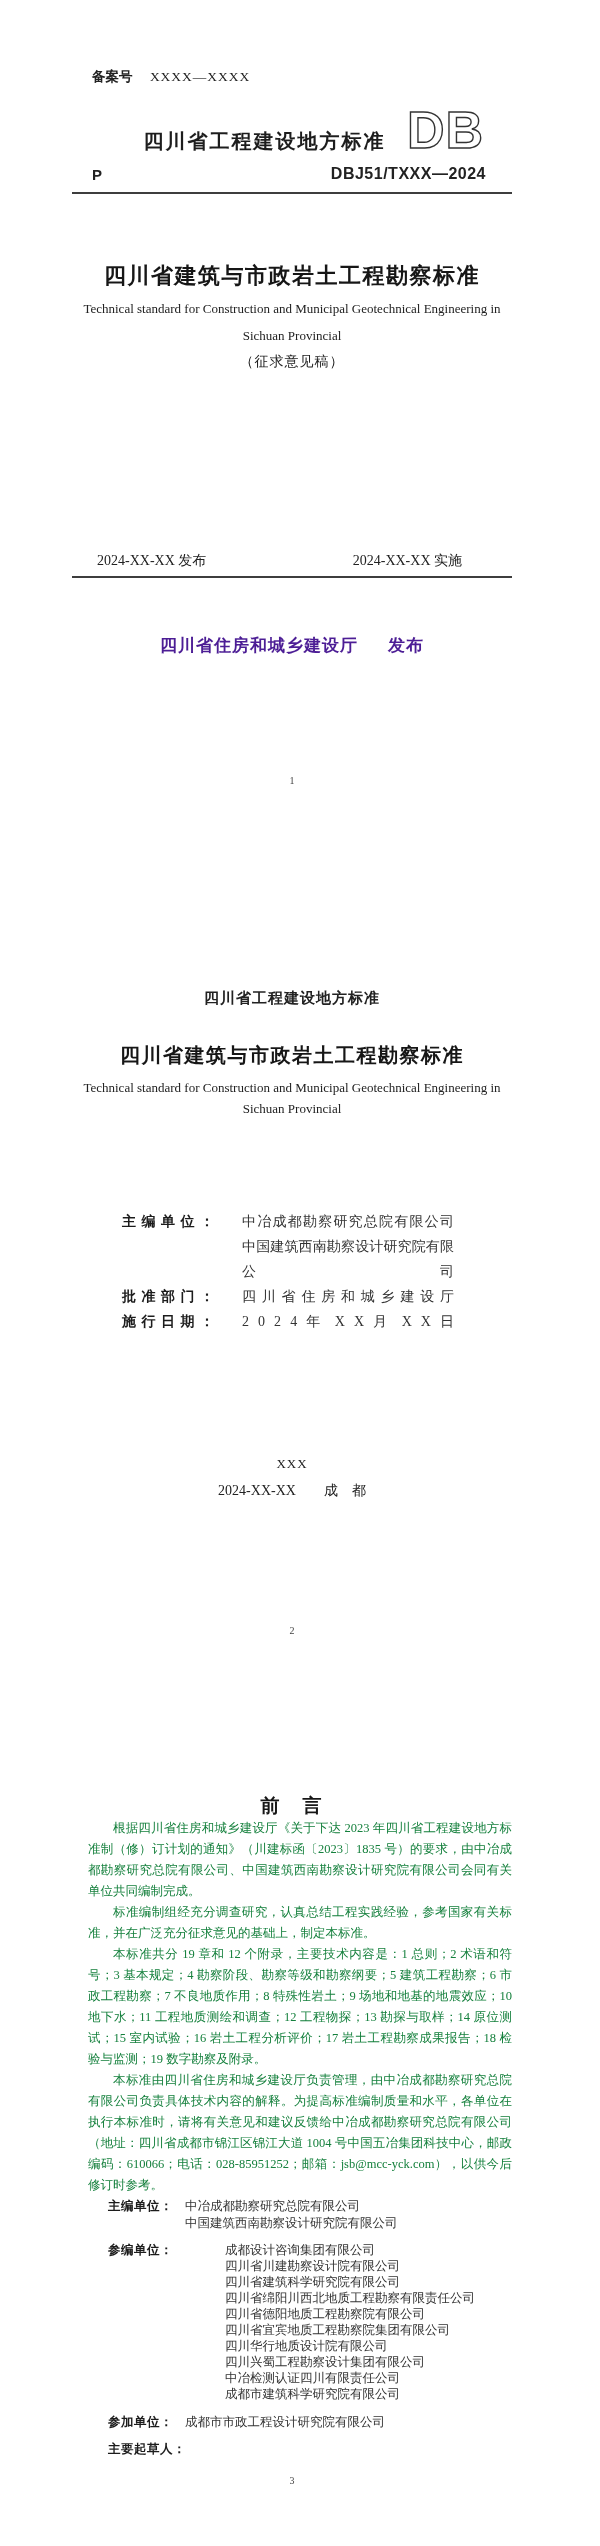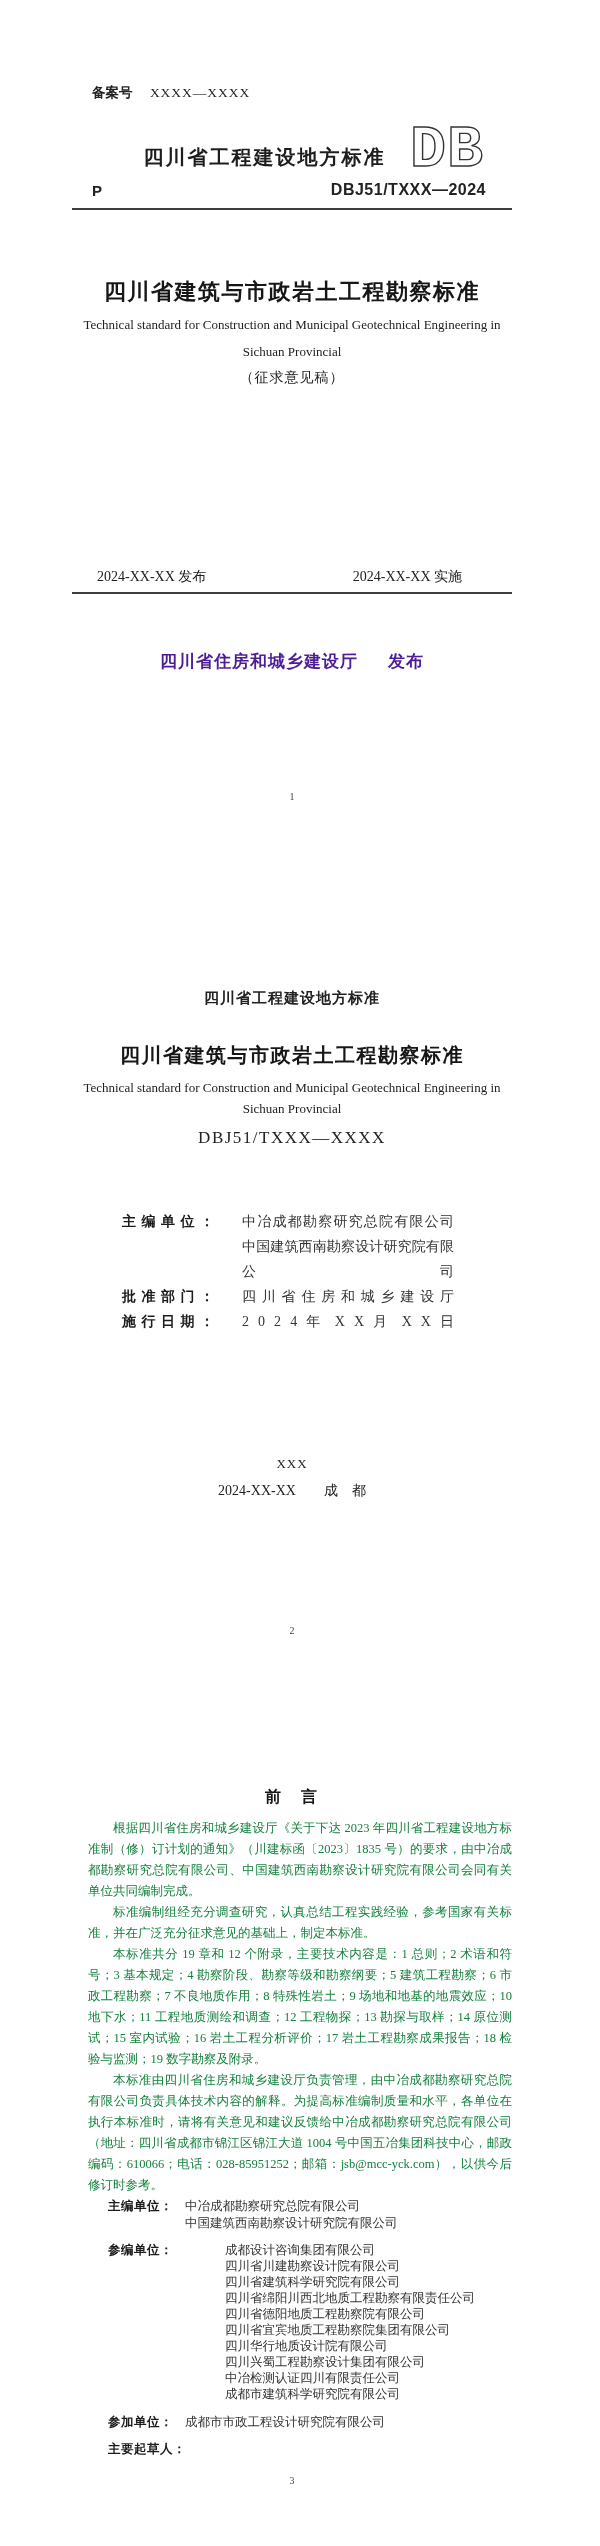--- a/index.html
+++ b/index.html
@@ -3,35 +3,35 @@
 <meta charset="utf-8">
 <style>
   * { margin:0; padding:0; box-sizing:border-box; }
   html,body { background:#ffffff; }
   body {
     width:600px; height:2546px; position:relative;
     font-family:"Liberation Serif","DejaVu Serif",serif;
     color:#222;
   }
   .page { position:absolute; left:72px; width:440px; }
-  .page-1 { top:16px; height:849px; }
+  .page-1 { top:0; height:849px; }
   .page-2 { top:849px; height:848px; }
   .page-3 { top:1697px; height:849px; }
   .abs { position:absolute; }
   .center { left:0; right:0; text-align:center; }
 
   
   .p1-record { top:68px; left:20px; font-size:13.5px; }
   .p1-record .lbl { font-weight:700; font-family:"Liberation Sans",sans-serif; }
   .p1-record .val { margin-left:14px; letter-spacing:1px; }
   .p1-series { top:128px; left:20px; width:345px; text-align:center;
                font-family:"Liberation Sans",sans-serif; font-weight:700;
                font-size:20px; letter-spacing:2px; color:#1d1d1d; }
-  .p1-db { top:104px; right:28px; font-family:Liberation Mono, monospace;
-           font-weight:700; font-size:60px; line-height:1;
+  .p1-db { top:104px; right:28px; font-family:Liberation Sans, sans-serif;
+           font-weight:700; font-size:52px; line-height:1;
            color:transparent; -webkit-text-stroke:1.4px #333; letter-spacing:1px; }
   .p1-p { top:166px; left:20px; font-family:"Liberation Sans",sans-serif;
           font-weight:700; font-size:15px; }
   .p1-code { top:165px; right:26px; font-family:"Liberation Sans",sans-serif;
              font-weight:700; font-size:16px; letter-spacing:0.5px; }
   .rule { left:0; right:0; height:2px; background:#3d3d3d; }
   .p1-rule1 { top:192px; }
   .p1-title { top:261px; font-weight:700; font-size:22px; letter-spacing:1.5px;
               font-family:"Liberation Sans",sans-serif; color:#161616; }
   .p1-en1 { top:301px; font-size:13px; }
@@ -60,22 +60,22 @@
                 font-weight:700; font-size:14px; line-height:25px;
                 text-align:justify; text-align-last:justify; color:#1c1c1c; }
   .info-values { flex:1; margin-left:28px; }
   .info-values .jline { font-size:14px; line-height:25px; color:#333;
                         text-align:justify; text-align-last:justify; }
   .p2-press { top:607px; font-size:13px; letter-spacing:1px; }
   .p2-pubcity { top:633px; font-size:14px;text-align:center; }
   .p2-footer { top:776px; }
 
   
-  .p3-heading { top:90px; font-family:"Liberation Sans",sans-serif;
-                font-weight:700; font-size:16px; letter-spacing:2px; color:#161616; }
+  .p3-heading { top:96px; font-family:"Liberation Sans",sans-serif;
+                font-weight:700; font-size:19px; letter-spacing:2px; color:#161616; }
   .p3-body { top:121px; left:16px; width:424px; }
   .p3-body p { font-size:12.5px; line-height:21px; text-align:justify;
                text-indent:2em; color:#15803d; }
   .p3-credits { top:501px; left:36px; width:404px; }
   .credit-row { display:flex; }
   .credit-label { width:77px; flex:0 0 77px; font-family:"Liberation Sans",sans-serif;
                   font-weight:700; font-size:12.5px; line-height:17px;
                   letter-spacing:0.5px; color:#1c1c1c; }
   .credit-units { flex:1; }
   .credit-units div { font-size:12.5px; line-height:17px; color:#333; }
@@ -110,21 +110,20 @@
     <span>四川省住房和城乡建设厅</span><span class="gap"></span><span>发布</span>
   </div>
   <div class="abs center footer-no p1-footer">1</div>
 </div>
 
 <div class="page page-2">
   <div class="abs center p2-series">四川省工程建设地方标准</div>
   <div class="abs center p2-title">四川省建筑与市政岩土工程勘察标准</div>
   <div class="abs center p2-en1">Technical standard for Construction and Municipal Geotechnical Engineering in</div>
   <div class="abs center p2-en2">Sichuan Provincial</div>
-  <div class="abs center p2-code">DBJ51/TXXX—XXXX</div>
 
   <div class="abs p2-info">
     <div class="info-row">
       <div class="info-label">主编单位：</div>
       <div class="info-values">
         <div class="jline">中冶成都勘察研究总院有限公司</div>
         <div class="jline">中国建筑西南勘察设计研究院有限公司</div>
       </div>
     </div>
     <div class="info-row">

